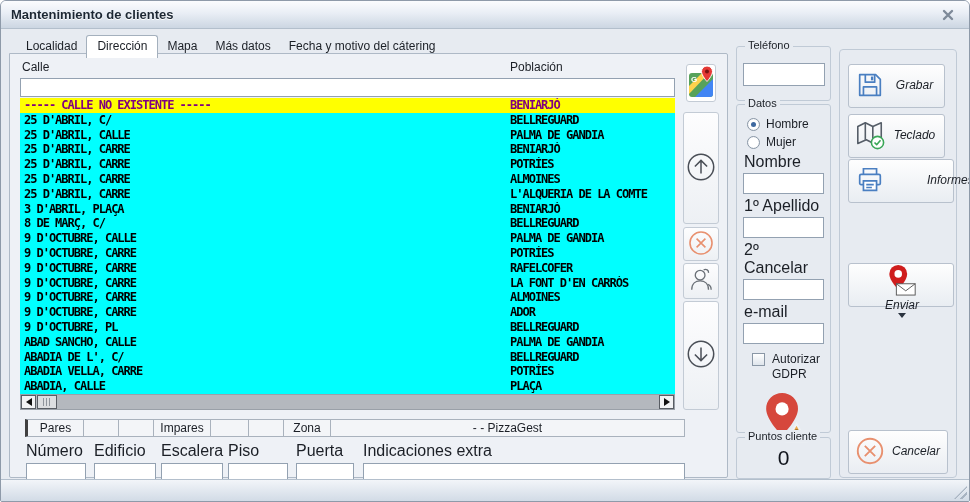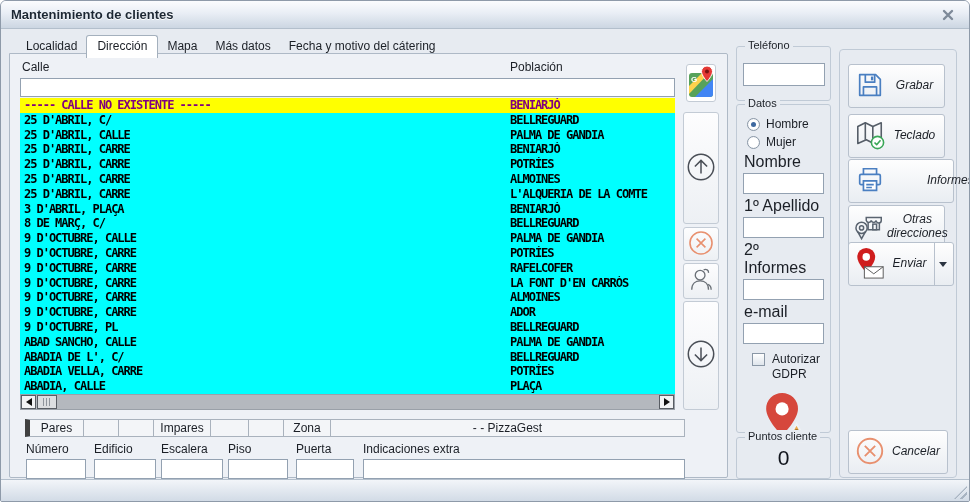--- a/index.html
+++ b/index.html
@@ -62,24 +62,24 @@
     background-image:repeating-linear-gradient(90deg,#8f959d 0 1px, transparent 1px 3px);
     background-size:9px 8px; background-repeat:no-repeat; background-position:center;
   }
   .sb-btn.last{ margin-left:auto; }
   
   .strip{ position:absolute; left:15px; top:365px; width:660px; height:18px; display:flex; }
   .scell{
     border:1px solid #a9b2bd; border-left:none; background:#f3f5f8;
     display:flex; align-items:center; justify-content:center; font-size:12px; white-space:nowrap;
   }
-  .scell:first-child{ border-left:5px solid #404040; }
+  .scell:first-child{ border-left:3px solid #404040; }
   
   .afield{ position:absolute; top:388px; }
-  .afield label{ display:block; margin-bottom:3px; font-size:12px; }
+  .afield label{ display:block; margin-bottom:3px; font-size:16px; }
   .afield input{ height:20px; border:1px solid #93a1b1; background:#fff; font-size:12px; padding:0 3px; width:100%; }
   
   .tbtn{
     position:absolute; left:673px; width:36px;
     border:1px solid #c3cbd5; border-radius:3px;
     background:linear-gradient(#fdfdfe,#edf0f4);
     display:flex; align-items:center; justify-content:center;
   }
   .tbtn.gmaps{ left:676px; width:30px; background:#fff; padding:1px; }
   
@@ -314,21 +314,21 @@
           <span>Hombre</span>
         </div>
         <div class="radio-row">
           <span class="radio"></span>
           <span>Mujer</span>
         </div>
       </div>
     <div id="datosfields">
         <div class="dfield"><label>Nombre</label><input value="" style=""></div>
         <div class="dfield"><label>1º Apellido</label><input value="" style=""></div>
-        <div class="dfield"><label>2º Informes</label><input value="" style=""></div>
+        <div class="dfield"><label>2º Cancelar</label><input value="" style=""></div>
         <div class="dfield"><label>e-mail</label><input value="" style=""></div>
       </div>
     <div class="gdpr">
       <span class="checkbox"></span>
       <span>Autorizar GDPR</span>
     </div>
     <div class="pinwrap" id="pinwrap"><span><svg width="54" height="58" viewBox="0 0 56 60">
             <path d="M26 3 a16.5 16.5 0 0 0 -16.5 16.5 C9.5 31 26 47 26 47 s16.5 -16 16.5 -27.5 A16.5 16.5 0 0 0 26 3 Z" fill="#d6473c"></path>
             <circle cx="26" cy="19.5" r="6.8" fill="#fff"></circle>
             <path d="M41 35 L51 53 H31 Z" fill="#eaaa4e" stroke="#eef1f6" stroke-width="2"></path>
@@ -373,34 +373,21 @@
               <path d="M9 17 h14 v10 h-14 z" fill="#fff"></path>
               <path d="M12 21 h8 M12 24 h6"></path>
             </svg></span>
         </span>
         <span class="albl">Informes</span>
         <span class="adiv"></span>
         <span class="aarrow">
           <span class="darr"></span>
         </span>
       </div>
-      <div class="abtn" style="top: 155px;">
-        <span class="aicon">
-          <span><svg width="34" height="30" viewBox="0 0 36 32" fill="none" stroke="#5a6470" stroke-width="1.6">
-              <path d="M14 7 h16 v3 a2.7 2.7 0 0 1 -5.4 0 a2.7 2.7 0 0 1 -5.3 0 a2.7 2.7 0 0 1 -5.3 0 Z"></path>
-              <path d="M16 12 v8 h12 v-8"></path>
-              <rect x="21" y="14" width="4" height="6"></rect>
-              <circle cx="9" cy="18" r="6"></circle>
-              <circle cx="9" cy="18" r="2.2"></circle>
-              <path d="M4.8 22 L9 29.5 L13.2 22"></path>
-            </svg></span>
-        </span>
-        <span class="albl">Otras direcciones</span>
-      </div>
-      <div class="abtn split" style="top: 192px;">
+      <div class="abtn split" style="top: 213px; flex-direction: column;">
         <span class="aicon">
           <span><svg width="32" height="32" viewBox="0 0 34 34">
               <path d="M13 1 a9.5 9.5 0 0 0 -9.5 9.5 c0 7 9.5 16.5 9.5 16.5 s9.5 -9.5 9.5 -16.5 A9.5 9.5 0 0 0 13 1 Z" fill="#cf1d1d"></path>
               <circle cx="13" cy="10.5" r="4" fill="#fff"></circle>
               <rect x="11" y="21" width="20" height="12" fill="#fff" stroke="#555"></rect>
               <path d="M11 21 l10 7.5 10 -7.5" fill="none" stroke="#555"></path>
             </svg></span>
         </span>
         <span class="albl">Enviar</span>
         <span class="adiv"></span>

